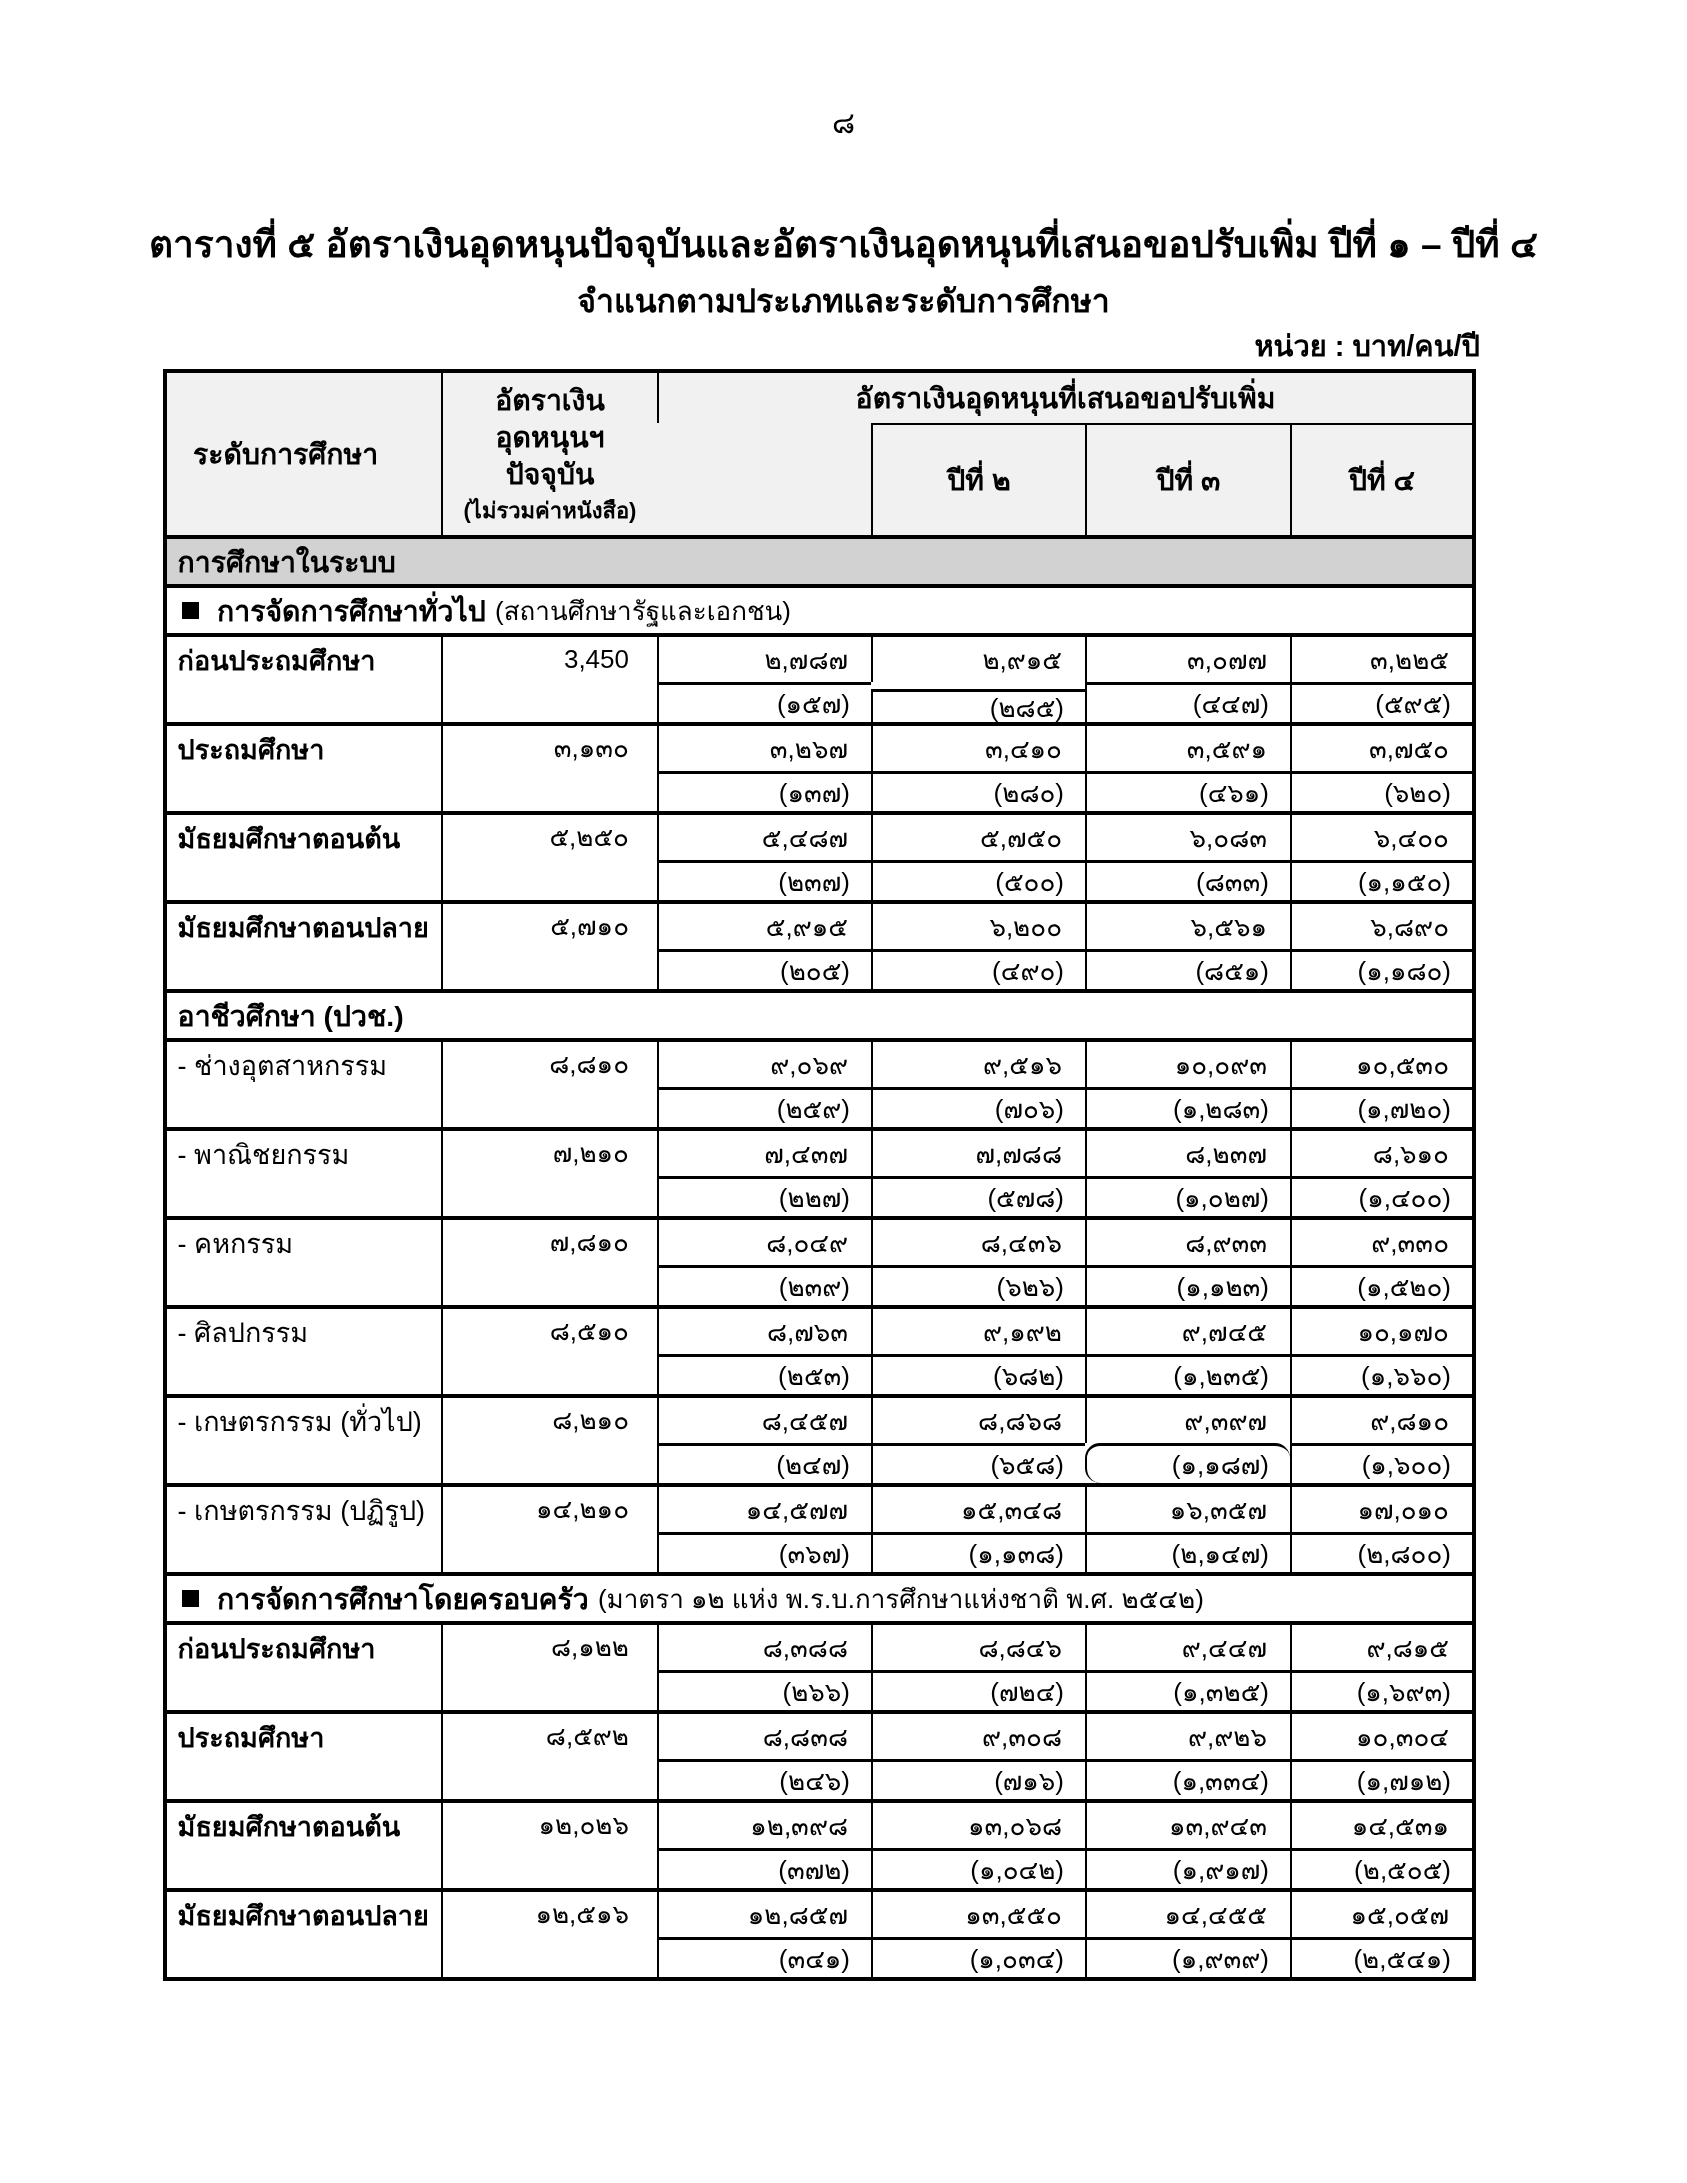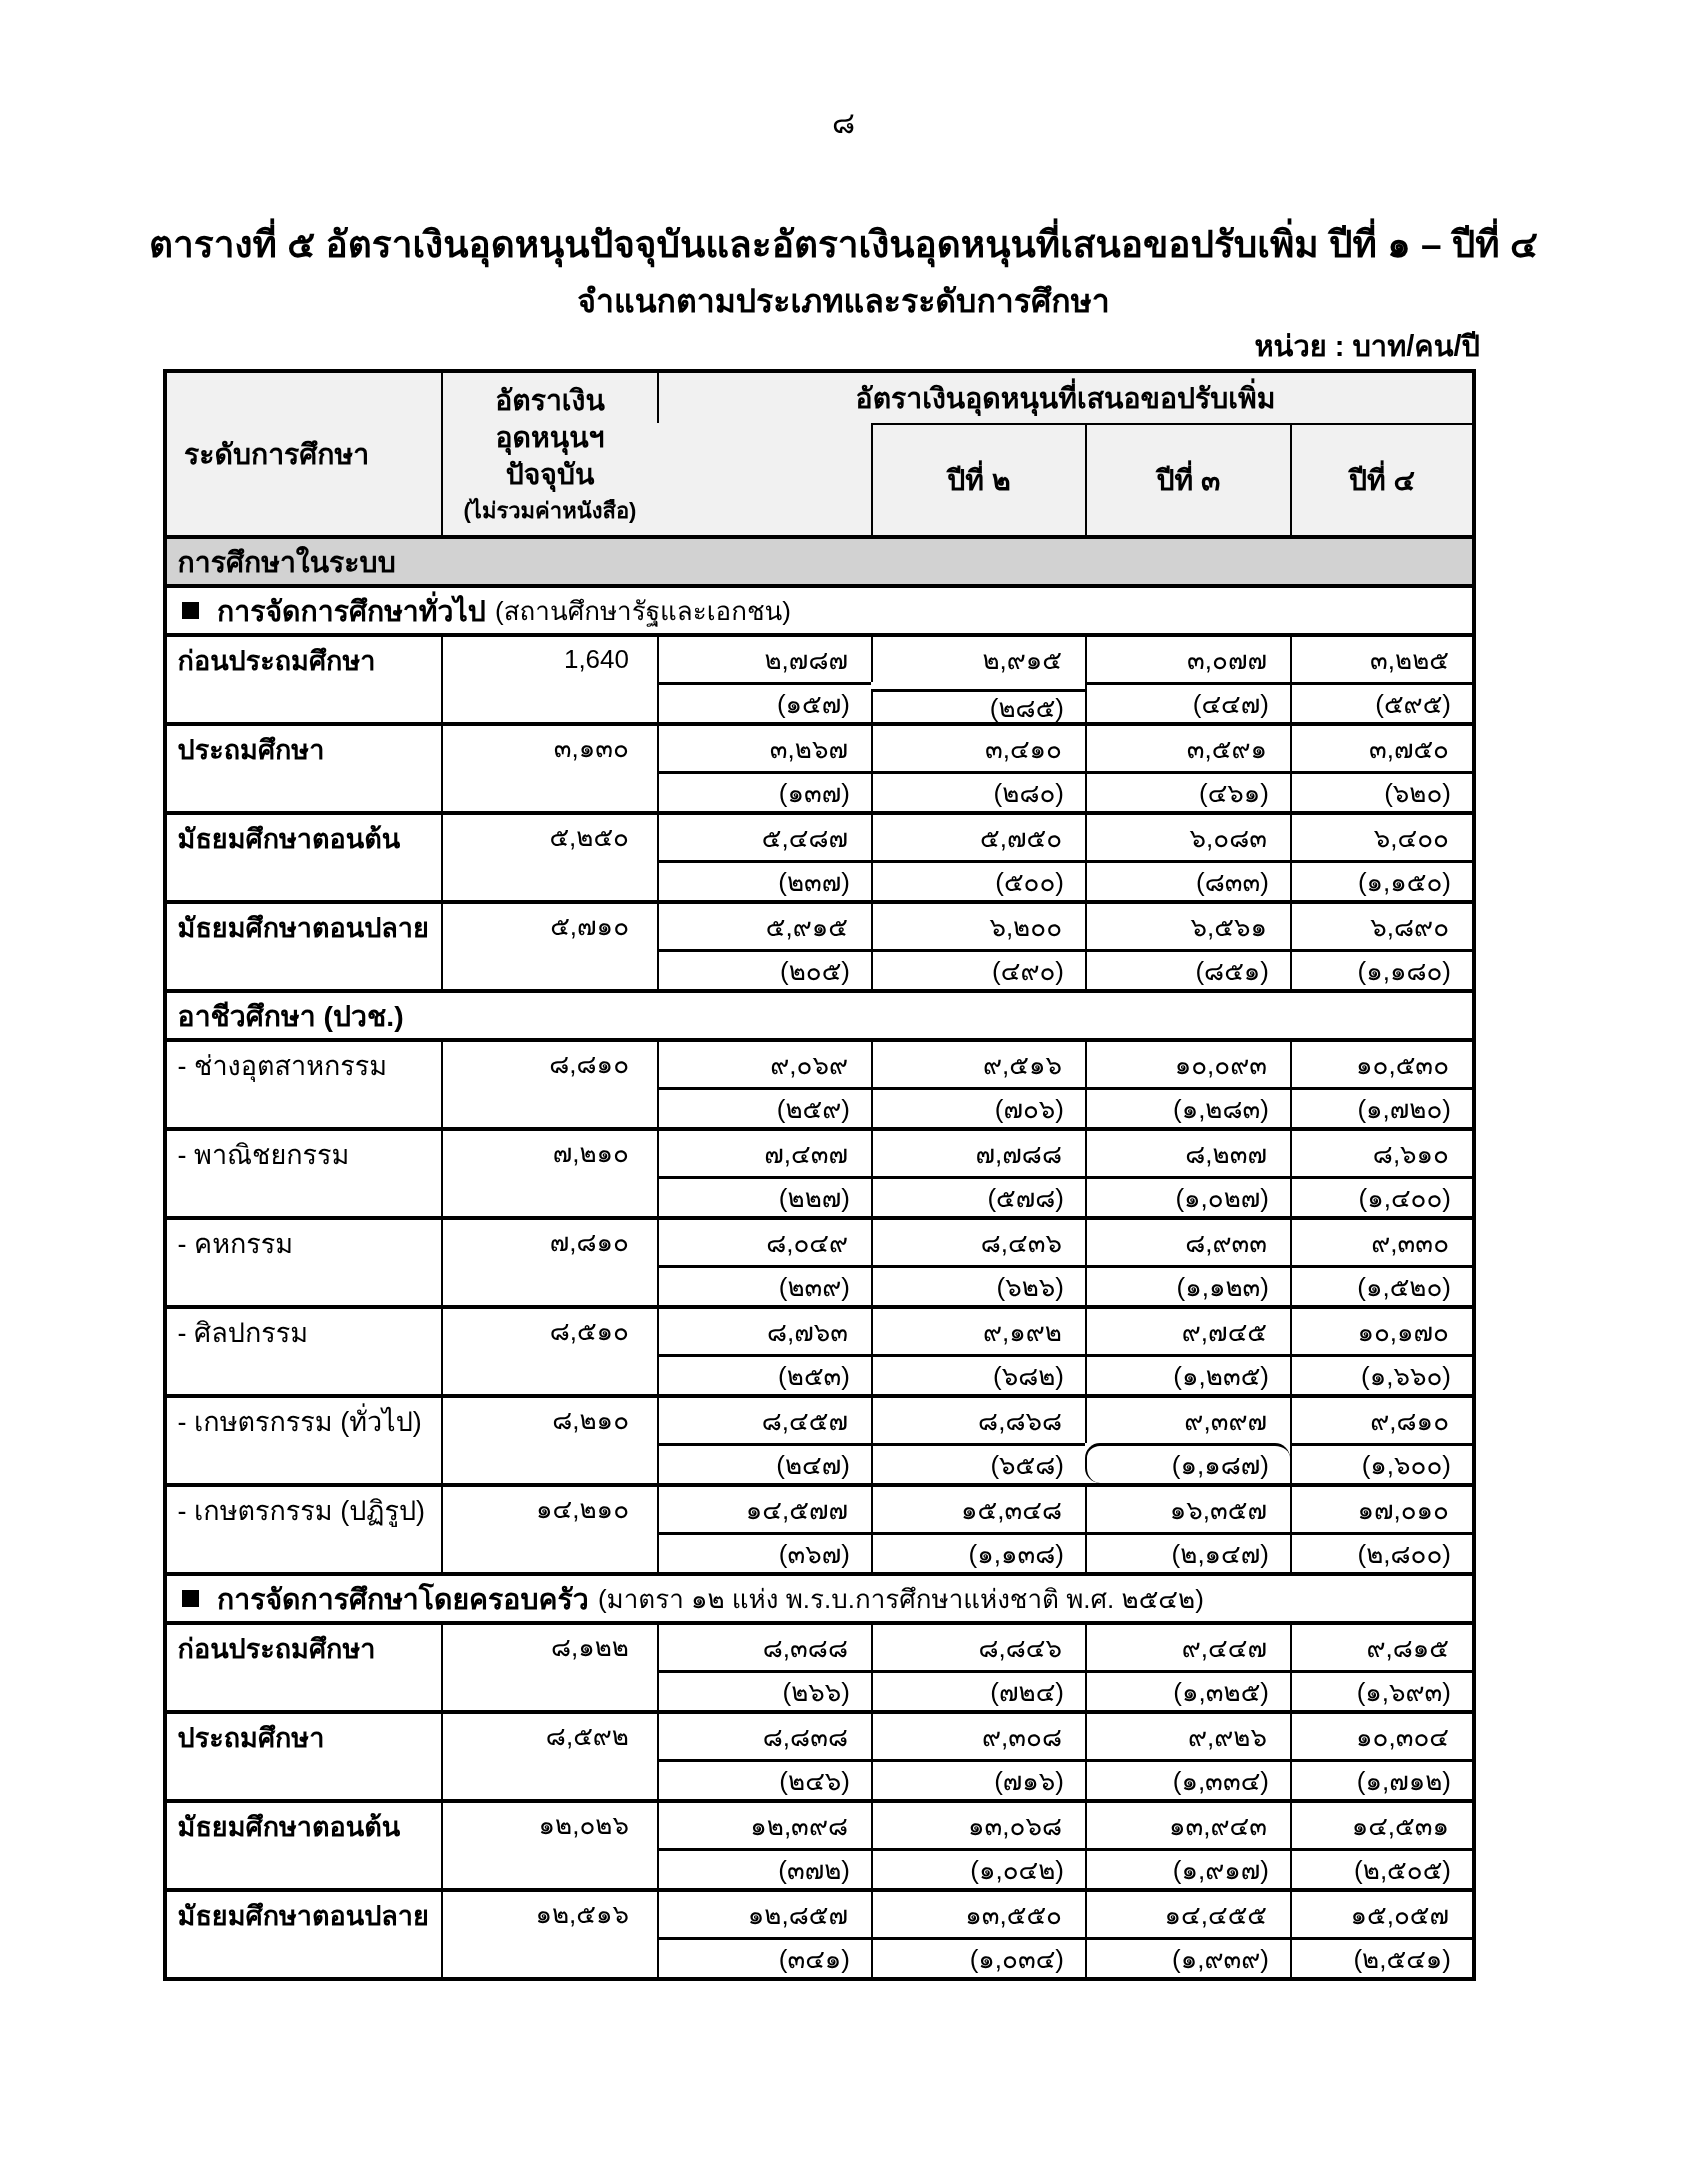--- a/index.html
+++ b/index.html
@@ -22,21 +22,21 @@
     border:4px solid #000;
     background:#fff;
   }
   .thead {
     display:grid;
     grid-template-columns:274px 216px 214px 214px 205px 1fr;
     grid-template-rows:50px 112px;
     background:#f1f1f1;
     border-bottom:4px solid #000;
   }
-  .h-level { grid-area:1/1/3/2; display:flex; align-items:center; padding-left:17px; font-weight:bold; font-size:28.4px; }
+  .h-level { grid-area:1/1/3/2; display:flex; align-items:center; padding-left:26px; font-weight:bold; font-size:28.4px; }
   .h-current { grid-area:1/2/3/3; border-left:2.6px solid #000; display:flex; flex-direction:column; align-items:center; justify-content:center; text-align:center; font-weight:bold; font-size:28.4px; line-height:1.3; }
   .h-current .note { font-size:22px; margin-top:4px; }
   .h-group { grid-area:1/3/2/7; border-left:2.6px solid #000; display:flex; align-items:center; justify-content:center; font-weight:bold; font-size:28.4px; }
   .h-year { border-left:2.6px solid #000; border-top:2.6px solid #000; display:flex; align-items:center; justify-content:center; font-weight:bold; font-size:28.4px; }
 
   .band { display:flex; align-items:center; height:49px; border-bottom:4px solid #000; padding-left:10.6px; font-size:28.4px; font-weight:bold; background:#fff; }
   .band.gray { background:#d2d2d2; }
   .band .bullet { width:17px; height:17px; background:#000; margin:0 18.5px 0 4px; flex:0 0 auto; }
   .band .note { font-weight:normal; font-size:26px; margin-left:9.3px; white-space:nowrap; }
 
@@ -82,21 +82,21 @@
         <div class="band gray">
           <span class="band-label">การศึกษาในระบบ</span>
         </div>
         <div class="band">
           <span class="bullet"></span>
           <span class="band-label">การจัดการศึกษาทั่วไป</span>
           <span class="note">(สถานศึกษารัฐและเอกชน)</span>
         </div>
         <div class="row bold">
           <div class="c-label">ก่อนประถมศึกษา</div>
-          <div class="c-current">1,640</div>
+          <div class="c-current">3,450</div>
           <div class="c-val" style="grid-area: 1 / 3 / 2 / 4;">๒,๗๘๗</div>
           <div class="c-val" style="grid-area: 1 / 4 / 2 / 5;">๒,๙๑๕</div>
           <div class="c-val" style="grid-area: 1 / 5 / 2 / 6;">๓,๐๗๗</div>
           <div class="c-val" style="grid-area: 1 / 6 / 2 / 7;">๓,๒๒๕</div>
           <div class="c-inc" style="grid-area: 2 / 3 / 3 / 4;">(๑๕๗)</div>
           <div class="c-inc" style="grid-area: 2 / 4 / 3 / 5; margin-top: 7px;">(๒๘๕)</div>
           <div class="c-inc" style="grid-area: 2 / 5 / 3 / 6;">(๔๔๗)</div>
           <div class="c-inc" style="grid-area: 2 / 6 / 3 / 7;">(๕๙๕)</div>
         </div>
         <div class="row bold">

